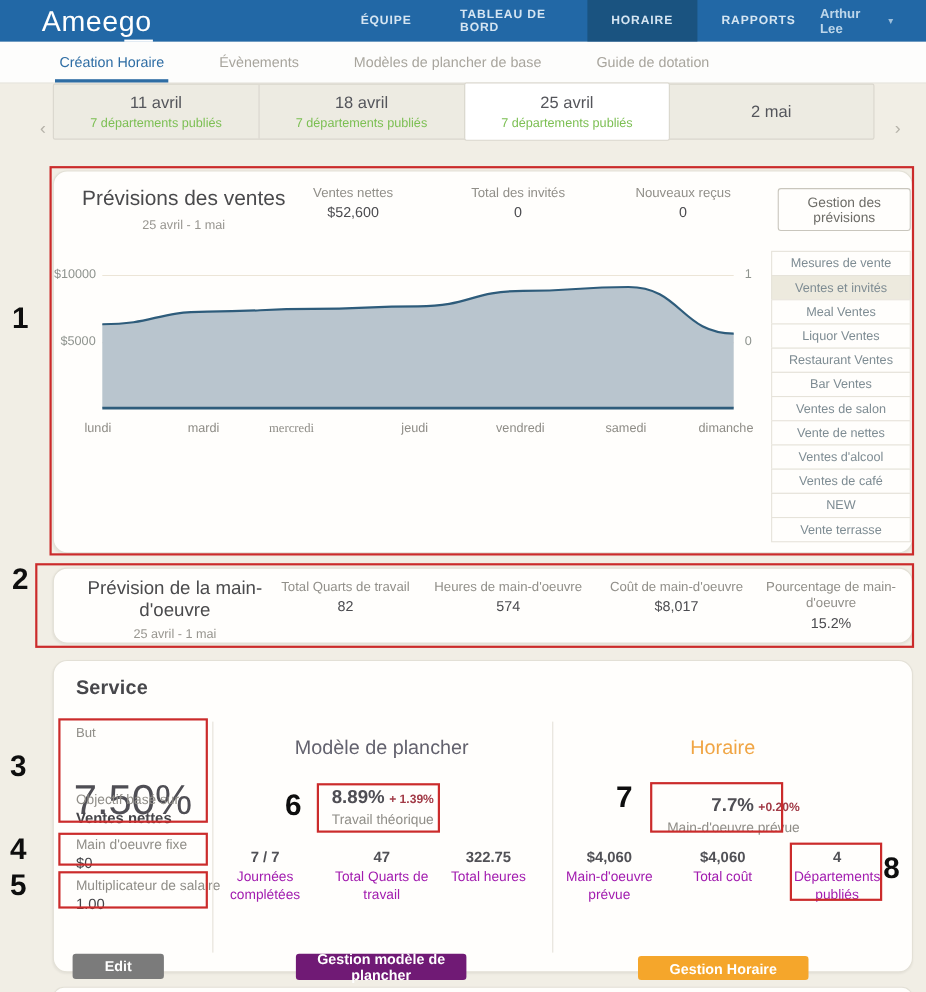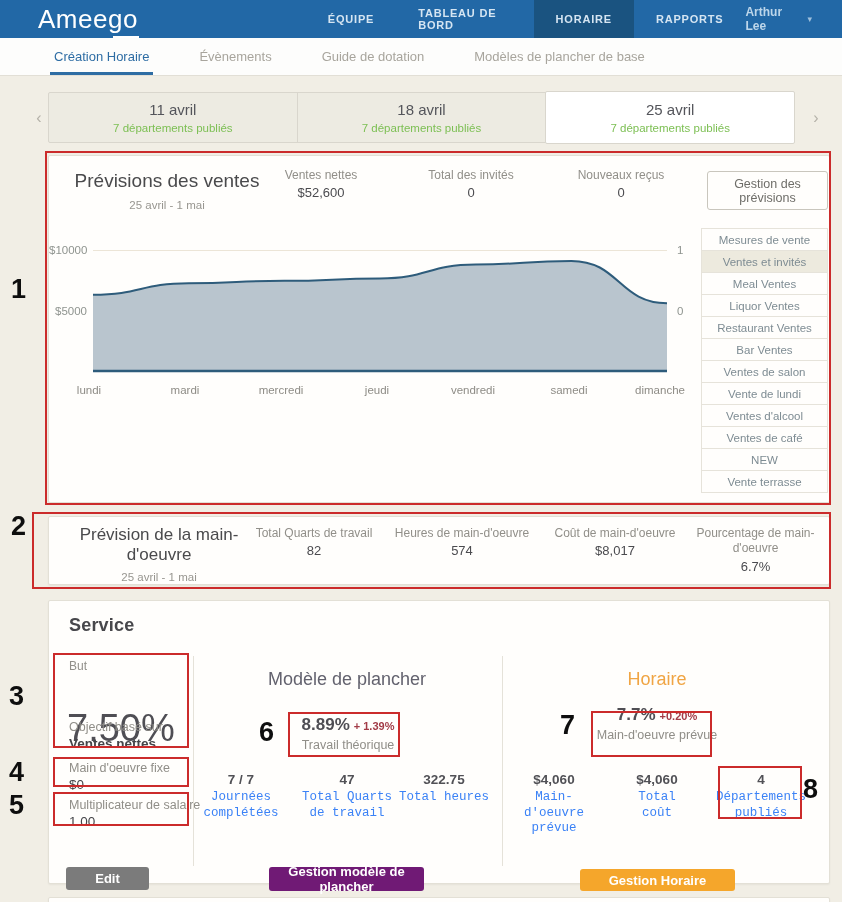--- a/index.html
+++ b/index.html
@@ -20,30 +20,30 @@
   .nav-user { margin-left:auto; margin-right:30px; display:flex; align-items:center; color:#bdd6ea; font-size:12px; font-weight:700; cursor:pointer; }
   .nav-user .caret { font-size:9px; margin-left:5px; color:#9fc0dc; }
 
   
   .subnav { position:absolute; left:0; top:38px; width:842px; height:38px; background:#fdfdfc; border-bottom:1px solid #e2dfd6; display:flex; padding-left:50px; }
   .subnav-item { font-size:13px; color:#a8a59d; display:flex; align-items:center; padding:0 4px; margin-right:42px; cursor:pointer; border-bottom:3px solid transparent; padding-top:3px; }
   .subnav-item.active { color:#2e6da4; border-bottom-color:#2e6da4; }
 
   
   .wk-arrow { position:absolute; font-size:16px; color:#b5b2a9; width:16px; text-align:center; top:109px; cursor:pointer; }
-  .wk-strip { position:absolute; left:48px; top:92px; width:747px; height:51px; display:flex; background:#edebe2; border:1px solid #d9d6cd; border-radius:2px; }
+  .wk-strip { position:absolute; left:48px; top:76px; width:747px; height:51px; display:flex; background:#edebe2; border:1px solid #d9d6cd; border-radius:2px; }
   .wk-tab { flex:1; border-right:1px solid #d9d6cd; display:flex; flex-direction:column; align-items:center; justify-content:center; cursor:pointer; }
   .wk-tab:last-child { border-right:none; }
   .wk-date { font-size:15px; color:#54555b; }
   .wk-badge { font-size:11.5px; color:#7cbf53; margin-top:4px; }
   .wk-badge:empty { display:none; }
   .wk-tab.active { background:#fff; margin:-2px -1px; border:1px solid #d9d6cd; border-radius:2px; z-index:2; }
 
   
-  .card { position:absolute; background:#fffefc; border:1px solid #e3e0d6; border-radius:2px; box-shadow:0 1px 2px rgba(0,0,0,.05); }
+  .card { position:absolute; background:#fffefc; border:1px solid #e3e0d6; border-radius:13px; box-shadow:0 1px 2px rgba(0,0,0,.05); }
   .lbl { font-size:12px; color:#918f89; }
   .bigval { font-size:13px; color:#4b4b4f; margin-top:3px; }
   .statcol { position:absolute; text-align:center; }
   .panel-title { font-size:19px; color:#4a4a4c; text-align:center; }
   .panel-sub { font-size:11.5px; color:#989690; text-align:center; margin-top:7px; }
 
   .btn-outline { position:absolute; background:#fffefc; border:1px solid #c9c6bd; border-radius:3px; color:#6e6d68; font-size:12.5px; display:flex; align-items:center; justify-content:center; cursor:pointer; }
 
   
   .measure-item { height:23px; line-height:22px; border:1px solid #e6e3da; margin-top:-1px; background:#fffefc; text-align:center; font-size:11.5px; color:#7e8c93; cursor:pointer; }
@@ -56,21 +56,21 @@
   
   .svc-h { font-size:18px; color:#47474b; font-weight:700; letter-spacing:.2px; }
   .col-heading { position:absolute; font-size:18px; text-align:center; }
   .divider-v { position:absolute; width:1px; background:#e5e2d9; top:55px; height:210px; }
   .pctbox { position:absolute; text-align:center; }
   .pct-main { font-size:17px; font-weight:700; color:#4f4e54; }
   .pct-delta { font-size:11px; font-weight:700; color:#a23b47; margin-left:4px; }
   .pct-lbl { font-size:12.5px; color:#908e88; margin-top:3px; }
   .mini-stat { position:absolute; width:110px; text-align:center; }
   .mini-val { font-size:13.5px; font-weight:700; color:#515156; }
-  .mini-lbl { font-size:12.5px; color:#3b82f6; margin-top:3px; line-height:1.25;font-family:Liberation Mono, monospace; }
+  .mini-lbl { font-size:12.5px; color:#a21caf; margin-top:3px; line-height:1.25; }
   .btn { position:absolute; border:none; border-radius:3px; color:#fff; font-size:13px; font-weight:700; display:flex; align-items:center; justify-content:center; cursor:pointer; font-family:inherit;margin-top:36px; }
 
   
   .ann-box { position:absolute; border:2px solid #cb2b2b; pointer-events:none; z-index:50; }
   .ann-num { position:absolute; font-size:27px; font-weight:700; color:#0e0e0e; z-index:50; pointer-events:none; }
 </style>
 </head>
 <body>
 
 <div class="navbar">
@@ -83,37 +83,41 @@
   </div>
   <div class="nav-user">
     <span>Arthur Lee</span>
     <span class="caret">▾</span>
   </div>
 </div>
 
 <div class="subnav">
   <div class="subnav-item active">Création Horaire</div>
   <div class="subnav-item">Évènements</div>
+  <div class="subnav-item">Modèles de plancher de base</div>
   <div class="subnav-item">Guide de dotation</div>
-  <div class="subnav-item">Modèles de plancher de base</div>
 </div>
 
 <div class="wk-arrow" style="left:31px;">‹</div>
 <div class="wk-strip">
   <div class="wk-tab">
     <div class="wk-date">11 avril</div>
     <div class="wk-badge">7 départements publiés</div>
   </div>
   <div class="wk-tab">
     <div class="wk-date">18 avril</div>
     <div class="wk-badge">7 départements publiés</div>
   </div>
   <div class="wk-tab active">
     <div class="wk-date">25 avril</div>
     <div class="wk-badge">7 départements publiés</div>
+  </div>
+  <div class="wk-tab">
+    <div class="wk-date">2 mai</div>
+
   </div>
 </div>
 <div class="wk-arrow" style="left:808px;">›</div>
 
 <div class="card" style="left:48px; top:155px; width:782px; height:348px;">
 
   <div class="abs" style="left:12px; top:14px; width:212px;">
     <div class="panel-title">Prévisions des ventes</div>
     <div class="panel-sub">25 avril - 1 mai</div>
   </div>
@@ -138,36 +142,36 @@
     <div class="tick" style="left:628px; top:75px;">0</div>
     <svg width="650" height="150" viewBox="0 0 650 150">
       <line x1="44" y1="20.5" x2="618" y2="20.5" stroke="#ece5d7" stroke-width="1"></line>
       <line x1="44" y1="81.5" x2="618" y2="81.5" stroke="#e6e2d9" stroke-width="1"></line>
       <path id="area-path" fill="#b9c5ce" stroke="none" d="M 44,64.77 C 91.83333333333334,64.77 91.83333333333334,53.275000000000006 139.66666666666669,53.275000000000006 C 187.5,53.275000000000006 187.5,50.855000000000004 235.33333333333334,50.855000000000004 C 283.1666666666667,50.855000000000004 283.1666666666667,48.435 331,48.435 C 378.83333333333337,48.435 378.83333333333337,34.519999999999996 426.6666666666667,34.519999999999996 C 474.5,34.519999999999996 474.5,30.89 522.3333333333333,30.89 C 570.1666666666666,30.89 570.1666666666666,73.24 618,73.24 L 618,141 L 44,141 Z"></path>
       <path id="line-path" fill="none" stroke="#2e5c7b" stroke-width="2" d="M 44,64.77 C 91.83333333333334,64.77 91.83333333333334,53.275000000000006 139.66666666666669,53.275000000000006 C 187.5,53.275000000000006 187.5,50.855000000000004 235.33333333333334,50.855000000000004 C 283.1666666666667,50.855000000000004 283.1666666666667,48.435 331,48.435 C 378.83333333333337,48.435 378.83333333333337,34.519999999999996 426.6666666666667,34.519999999999996 C 474.5,34.519999999999996 474.5,30.89 522.3333333333333,30.89 C 570.1666666666666,30.89 570.1666666666666,73.24 618,73.24"></path>
       <line x1="44" y1="141" x2="618" y2="141" stroke="#2e5c7b" stroke-width="2.5"></line>
     </svg>
     <div class="day-lbl" style="left:-8px;">lundi</div>
     <div class="day-lbl" style="left:88px;">mardi</div>
-    <div class="day-lbl" style="left:184px;">mercredi</div>
+    <div class="day-lbl" style="left:168px;font-family:Liberation Serif, serif;">mercredi</div>
     <div class="day-lbl" style="left:280px;">jeudi</div>
     <div class="day-lbl" style="left:376px;">vendredi</div>
     <div class="day-lbl" style="left:472px;">samedi</div>
     <div class="day-lbl" style="left:563px;">dimanche</div>
   </div>
 
   <div class="abs" style="left:652px; top:73px; width:127px;">
     <div class="measure-item">Mesures de vente</div>
     <div class="measure-item selected">Ventes et invités</div>
     <div class="measure-item">Meal Ventes</div>
     <div class="measure-item">Liquor Ventes</div>
     <div class="measure-item">Restaurant Ventes</div>
     <div class="measure-item">Bar Ventes</div>
     <div class="measure-item">Ventes de salon</div>
-    <div class="measure-item">Vente de lundi</div>
+    <div class="measure-item">Vente de nettes</div>
     <div class="measure-item">Ventes d'alcool</div>
     <div class="measure-item">Ventes de café</div>
     <div class="measure-item">NEW</div>
     <div class="measure-item">Vente terrasse</div>
   </div>
 </div>
 
 <div class="card" style="left:48px; top:516px; width:782px; height:69px;">
   <div class="abs" style="left:10px; top:8px; width:200px;">
     <div class="panel-title" style="font-size:17px; line-height:1.15;">Prévision de la main-d'oeuvre</div>
@@ -180,21 +184,21 @@
   <div class="statcol" style="left:338px; top:9px; width:150px;">
     <div class="lbl">Heures de main-d'oeuvre</div>
     <div class="bigval">574</div>
   </div>
   <div class="statcol" style="left:491px; top:9px; width:150px;">
     <div class="lbl">Coût de main-d'oeuvre</div>
     <div class="bigval">$8,017</div>
   </div>
   <div class="statcol" style="left:639px; top:9px; width:135px;">
     <div class="lbl" style="line-height:1.25;">Pourcentage de main-d'oeuvre</div>
-    <div class="bigval">6.7%</div>
+    <div class="bigval">15.2%</div>
   </div>
 </div>
 
 <div class="card" style="left:48px; top:600px; width:782px; height:284px;">
   <div class="svc-h abs" style="left:20px; top:14px;">Service</div>
 
   <div class="lbl abs" style="left:20px; top:58px;">But</div>
   <div class="abs" style="left:18px; top:66px; font-size:38px; color:#4f4e54;margin-top:40px;">7.50%</div>
   <div class="abs" style="left:20px; top:119px; font-size:12.5px; color:#908e88;">Objectif basé sur</div>
   <div class="abs" style="left:20px; top:135px; font-size:13.5px; font-weight:700; color:#454549;">Ventes nettes</div>
@@ -220,21 +224,21 @@
     <div class="mini-val">47</div>
     <div class="mini-lbl" style="max-width:90px; margin:3px auto 0;">Total Quarts de travail</div>
   </div>
   <div class="mini-stat" style="left:340px; top:171px;">
     <div class="mini-val">322.75</div>
     <div class="mini-lbl">Total heures</div>
   </div>
   <button class="btn" style="left:220px; top:230px; width:155px; height:24px; background:#701a75;">Gestion modèle de plancher</button>
 
   <div class="col-heading" style="left:518px; top:68px; width:180px; color:#f0a544;">Horaire</div>
-  <div class="pctbox" style="left:538px; top:104px; width:140px;">
+  <div class="pctbox" style="left:538px; top:121px; width:140px;text-align:right;">
     <span class="pct-main">7.7%</span><span class="pct-delta">+0.20%</span>
     <div class="pct-lbl">Main-d'oeuvre prévue</div>
   </div>
   <div class="mini-stat" style="left:450px; top:171px;">
     <div class="mini-val">$4,060</div>
     <div class="mini-lbl" style="max-width:95px; margin:3px auto 0;">Main-d'oeuvre prévue</div>
   </div>
   <div class="mini-stat" style="left:553px; top:171px;">
     <div class="mini-val">$4,060</div>
     <div class="mini-lbl" style="max-width:60px; margin:3px auto 0;">Total coût</div>

